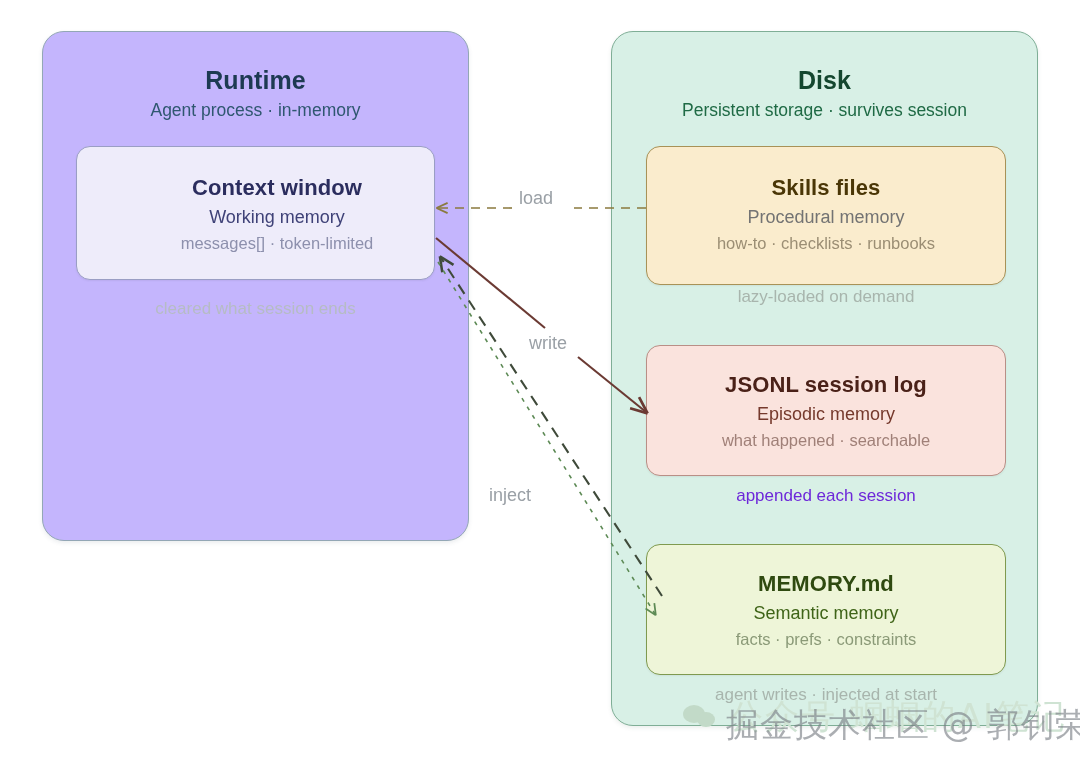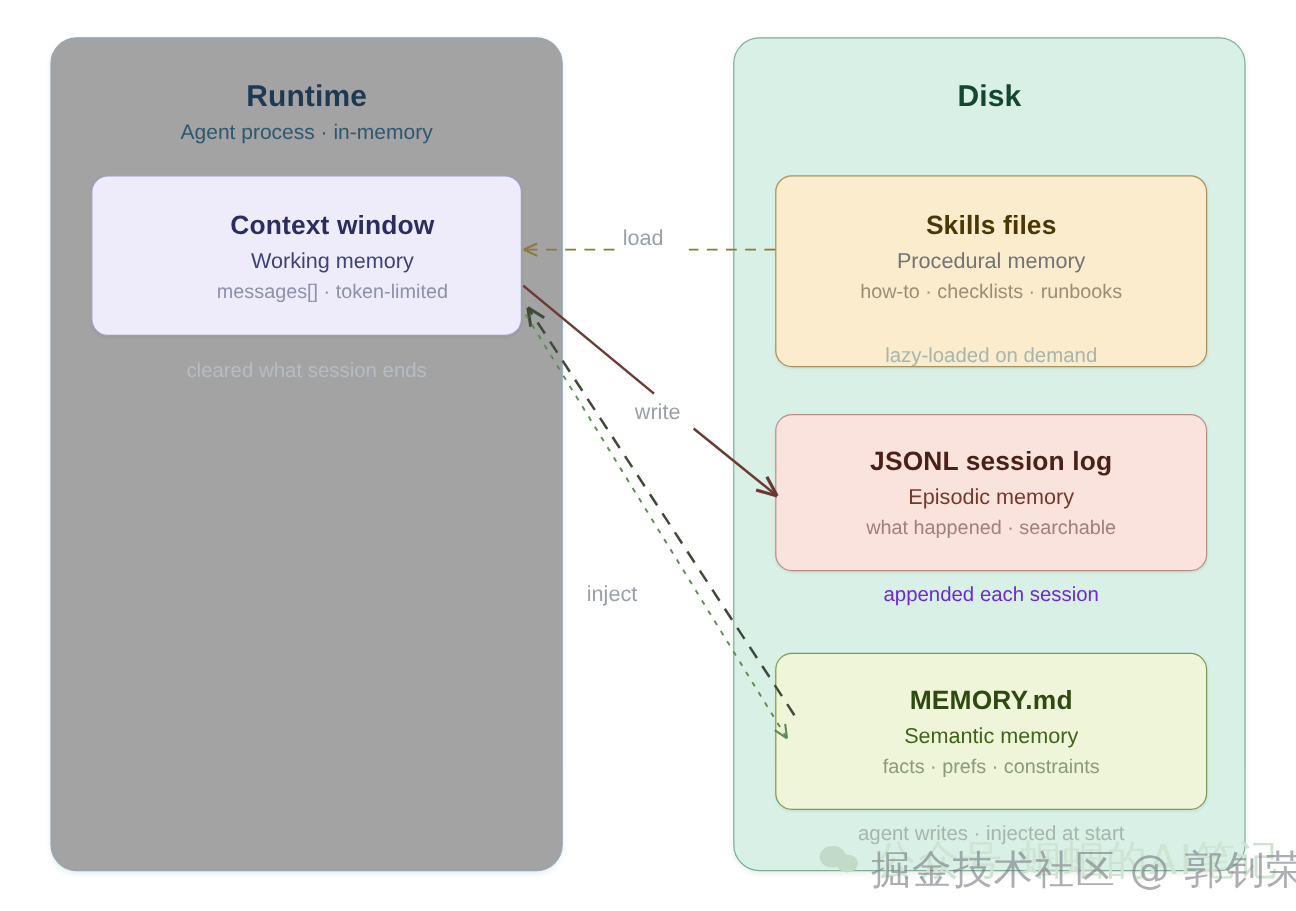--- a/index.html
+++ b/index.html
@@ -26,22 +26,22 @@
   
   .panel {
     position: absolute;
     border-radius: 22px;
     box-sizing: border-box;
   }
   .panel-runtime {
     left: 42px;
     top: 31px;
     width: 427px;
-    height: 695px;
-    background: #a3a3a3;
+    height: 510px;
+    background: #c4b5fd;
     border: 1.4px solid #93a7b5;
     box-shadow: 0 2px 4px rgba(60,80,100,0.10);
   }
   .panel-disk {
     left: 611px;
     top: 31px;
     width: 427px;
     height: 695px;
     background: #d8f0e6;
     border: 1.4px solid #7fae96;
@@ -104,21 +104,21 @@
   }
   .card-context .card-title  { color: #2b2d5e; }
   .card-context .card-sub    { color: #3f4278; }
   .card-context .card-detail { color: #8d90ad; }
 
   
   .card-skills {
     left: 646px;
     top: 146px;
     width: 360px;
-    height: 160px;
+    height: 139px;
     background: #faeccd;
     border: 1.3px solid #a89257;
     padding-top: 28px;
   }
   .card-skills .card-title  { color: #4a3606; }
   .card-skills .card-sub    { color: #737373; }
   .card-skills .card-detail { color: #9b8e74; }
 
   
   .card-jsonl {
@@ -233,20 +233,21 @@
   <div class="card card-context">
     <div class="card-title">Context window</div>
     <div class="card-sub">Working memory</div>
     <div class="card-detail">messages[] · token-limited</div>
   </div>
 
   <div class="caption cap-runtime">cleared what session ends</div>
 
   <div class="panel panel-disk">
     <div class="panel-title">Disk</div>
+    <div class="panel-sub">Persistent storage · survives session</div>
   </div>
 
   <div class="card card-skills">
     <div class="card-title">Skills files</div>
     <div class="card-sub">Procedural memory</div>
     <div class="card-detail">how-to · checklists · runbooks</div>
   </div>
   <div class="caption cap-skills">lazy-loaded on demand</div>
 
   <div class="card card-jsonl">

